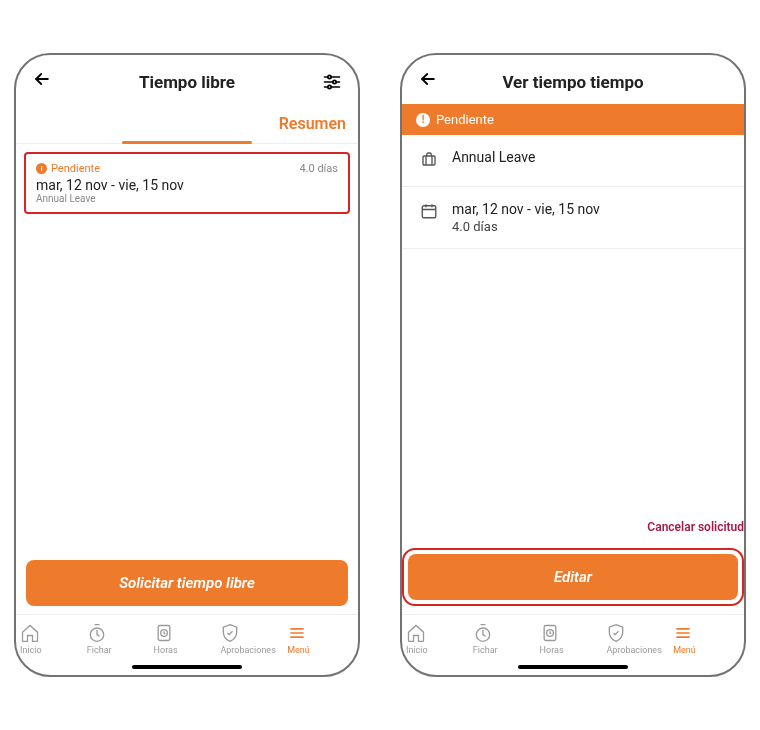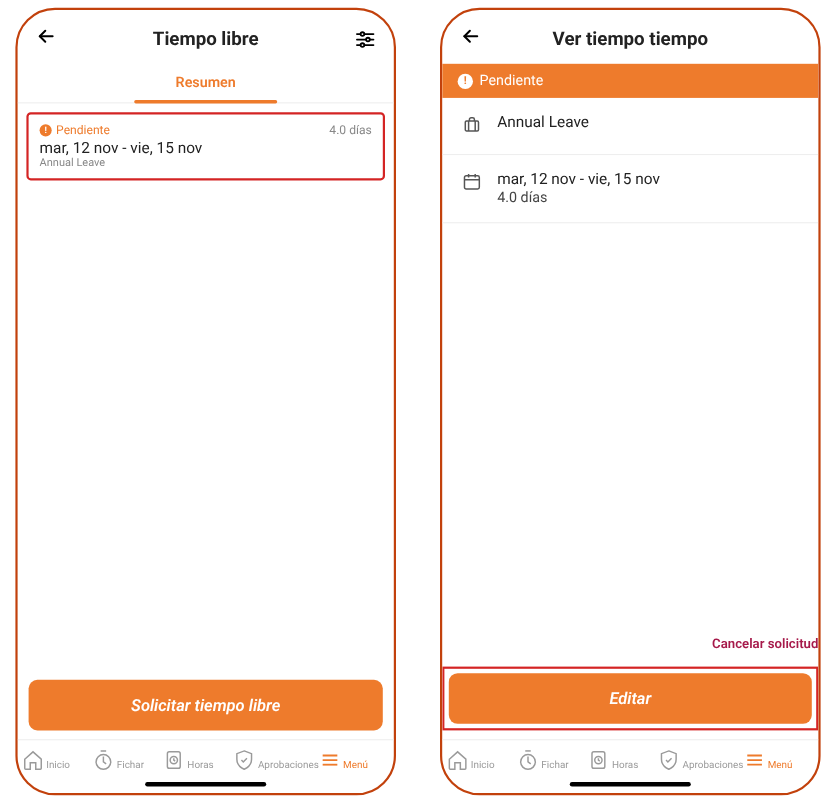--- a/index.html
+++ b/index.html
@@ -1,48 +1,48 @@
 <!DOCTYPE html>
 <html><head>
 <meta charset="utf-8">
 <style>
   * { box-sizing: border-box; margin: 0; padding: 0; font-family: -apple-system, BlinkMacSystemFont, "Segoe UI", Roboto, sans-serif; }
   body { background: #fff; width: 760px; height: 730px; display: flex; gap: 40px; justify-content: center; align-items: center; }
-  .phone { width: 346px; height: 716px; border: 2px solid #c2410c; border-radius: 36px; background: #fff; display: flex; flex-direction: column; overflow: hidden; position: relative; }
+  .phone { width: 346px; height: 624px; border: 2px solid #737373; border-radius: 36px; background: #fff; display: flex; flex-direction: column; overflow: hidden; position: relative; }
   .phone-header { display: flex; align-items: center; padding: 14px 16px 10px; position: relative; }
   .back-arrow { font-size: 20px; font-weight: 600; cursor: pointer; }
   .header-title { flex: 1; text-align: center; font-size: 17px; font-weight: 700; color: #222; }
   .filter-icon { cursor: pointer; }
   .filter-icon svg { display: block; }
   .tabs { display: flex; border-bottom: 1px solid #eee; padding: 0 8px; }
-  .tab { flex: 1; text-align: center; padding: 10px 4px; font-size: 13px; cursor: pointer; color: #888; }
+  .tab { flex: 1; text-align: right; padding: 10px 4px; font-size: 16px; cursor: pointer; color: #888; }
   .tab.active { color: #ee7b2c; font-weight: 600; position: relative; }
   .tab.active::after { content: ""; position: absolute; bottom: -1px; left: 30%; right: 30%; height: 3px; background: #ee7b2c; border-radius: 2px; }
   .status-banner { background: #ee7b2c; color: #fff; padding: 8px 14px; font-size: 13px; display: flex; align-items: center; gap: 6px; }
   .status-banner .info-icon { width: 14px; height: 14px; border-radius: 50%; background: #fff; color: #ee7b2c; font-size: 10px; font-weight: 700; display: inline-flex; align-items: center; justify-content: center; }
   .content { flex: 1; display: flex; flex-direction: column; overflow: hidden; }
   .card { margin: 8px 8px; border: 2px solid #d42424; border-radius: 4px; padding: 8px 10px; }
   .card-top { display: flex; justify-content: space-between; align-items: center; font-size: 11px; }
   .card-status { color: #ee7b2c; display: flex; align-items: center; gap: 4px; }
   .card-status .dot { width: 11px; height: 11px; border-radius: 50%; background: #ee7b2c; color: #fff; font-size: 8px; display: inline-flex; align-items: center; justify-content: center; font-weight: 700; }
   .card-days { color: #888; }
   .card-date { font-size: 14px; color: #222; margin-top: 2px; }
   .card-type { font-size: 10px; color: #888; }
   .detail-row { display: flex; align-items: flex-start; gap: 14px; padding: 14px 18px; border-bottom: 1px solid #eee; }
   .detail-row:last-of-type { border-bottom: none; }
   .detail-icon { width: 18px; color: #555; flex-shrink: 0; padding-top: 1px; }
   .detail-text { font-size: 14px; color: #222; }
   .detail-sub { font-size: 13px; color: #444; margin-top: 2px; }
   .spacer { flex: 1; }
   .cancel-link { text-align: right; color: #a6194a; font-size: 12px; font-weight: 600; padding: 14px 0; cursor: pointer; }
   .primary-btn-wrap { padding: 0 10px 8px; font-style: italic; }
-  .primary-btn-wrap.highlight { border: 2px solid #d42424; border-radius: 0; padding: 4px; margin: 0 0 8px; }
+  .primary-btn-wrap.highlight { border: 2px solid #d42424; border-radius: 13px; padding: 4px; margin: 0 0 8px; }
   .primary-btn { background: #ee7b2c; color: #fff; text-align: center; padding: 14px 0; border-radius: 8px; font-size: 15px; font-weight: 600; cursor: pointer; }
   .bottom-nav { display: flex; justify-content: space-around; padding: 8px 4px 6px; border-top: 1px solid #eee; }
-  .nav-item { display: flex; align-items: flex-end; gap: 2px; font-size: 9px; color: #9a9a9a; cursor: pointer; flex: 1; }
+  .nav-item { display: flex; flex-direction: column; align-items: flex-start; gap: 2px; font-size: 9px; color: #9a9a9a; cursor: pointer; flex: 1; }
   .nav-item.active { color: #ee7b2c; }
   .nav-icon { width: 20px; height: 20px; display: flex; align-items: center; justify-content: center; }
   .home-indicator { height: 4px; width: 110px; background: #000; border-radius: 3px; margin: 4px auto 6px; }
 </style>
 </head>
 <body>
 
 <div class="phone">
   <div class="phone-header">
     <span class="back-arrow">

